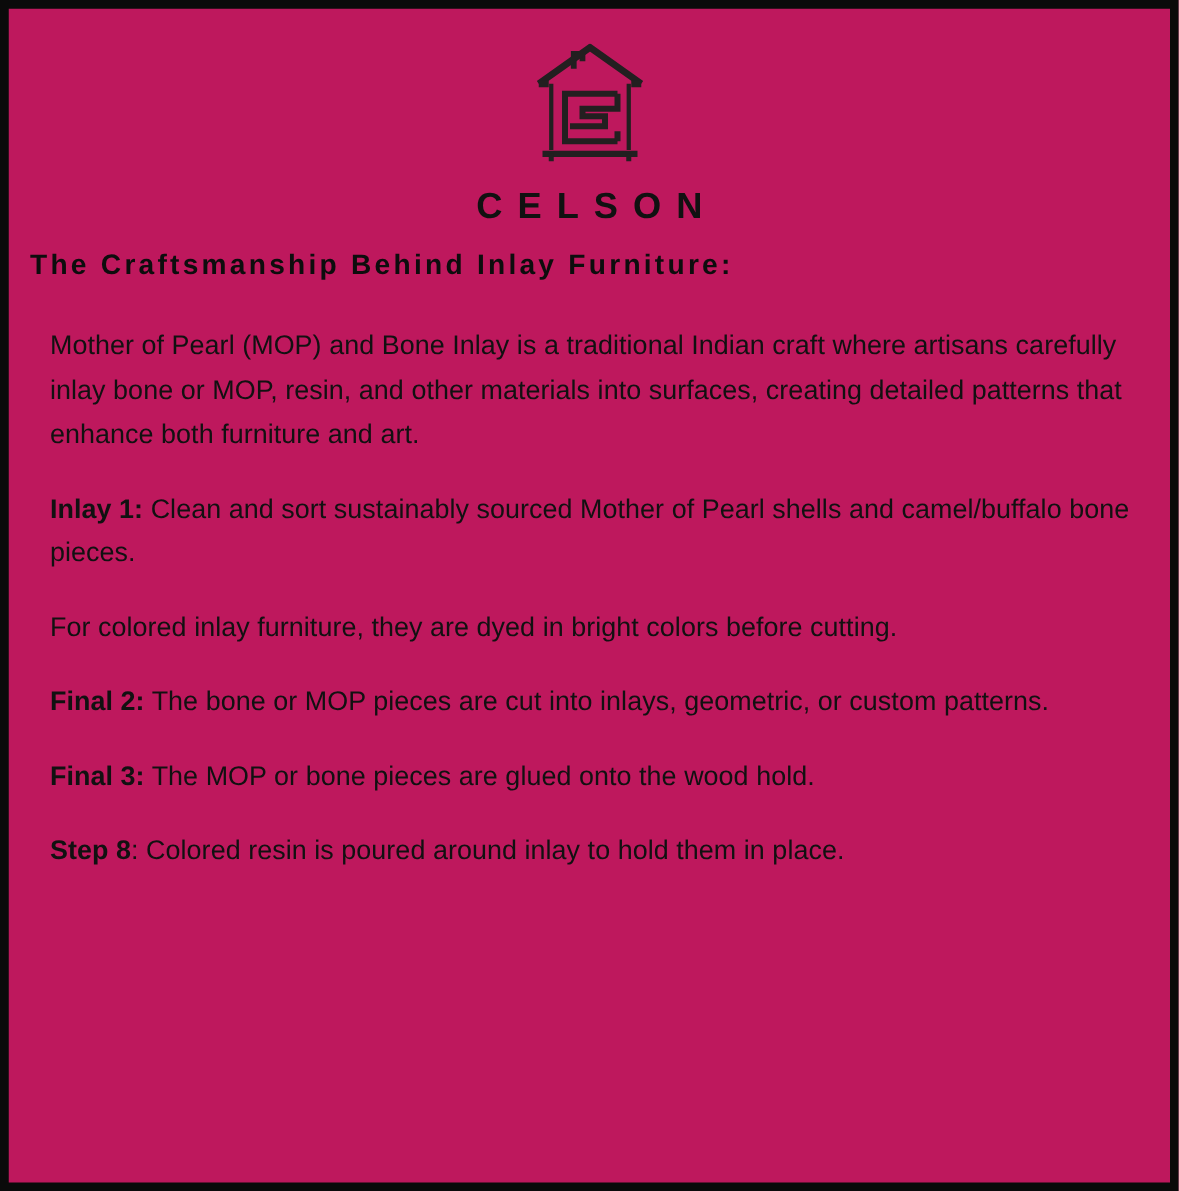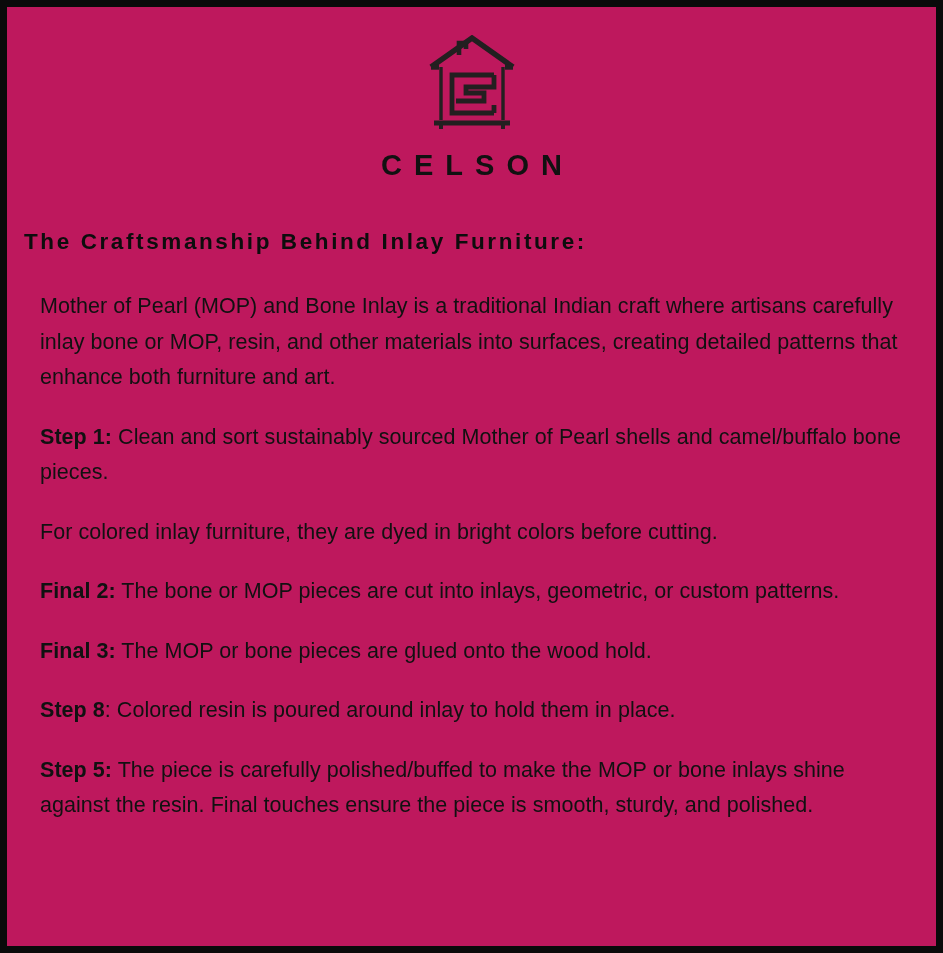--- a/index.html
+++ b/index.html
@@ -42,21 +42,21 @@
     font-size: 29px;
     font-weight: 700;
     letter-spacing: 12px;
     text-indent: 12px;
     color: #111111;
     line-height: 1;
   }
 
   
   .headline {
-    margin: 48px 0 0 3px;
+    margin: 18px 0 0 3px;
     font-size: 22.5px;
     font-weight: 700;
     letter-spacing: 2.6px;
     color: #0d0d0d;
     line-height: 1.2;
   }
 
   
   .body-block {
     margin: 0 0 0 3px;
@@ -107,26 +107,25 @@
     </svg>
     <span class="brand-name">CELSON</span>
   </div>
 
   <h1 class="headline">The Craftsmanship Behind Inlay Furniture:</h1>
 
   <div class="body-block">
 
     <p class="para spacer-intro">Mother of Pearl (MOP) and Bone Inlay is a traditional Indian craft where artisans carefully inlay bone or MOP, resin, and other materials into surfaces, creating detailed patterns that enhance both furniture and art.</p>
 
-    <p class="para"><span class="lead">Step 1:</span><span> Clean and sort sustainably sourced Mother of Pearl shells and camel/buffalo bone pieces.</span></p>
+    <p class="para"><span class="lead">Inlay 1:</span><span> Clean and sort sustainably sourced Mother of Pearl shells and camel/buffalo bone pieces.</span></p>
 
     <p class="para">For colored inlay furniture, they are dyed in bright colors before cutting.</p>
 
     <p class="para"><span class="lead">Final 2:</span><span> The bone or MOP pieces are cut into inlays, geometric, or custom patterns.</span></p>
 
     <p class="para"><span class="lead">Final 3:</span><span> The MOP or bone pieces are glued onto the wood hold.</span></p>
 
     <p class="para"><span class="lead">Step 8</span><span>: Colored resin is poured around inlay to hold them in place.</span></p>
 
-    <p class="para"><span class="lead">Step 5:</span><span> The piece is carefully polished/buffed to make the MOP or bone inlays shine against the resin. Final touches ensure the piece is smooth, sturdy, and polished.</span></p>
 
   </div>
 </div>
 
 </body></html>

